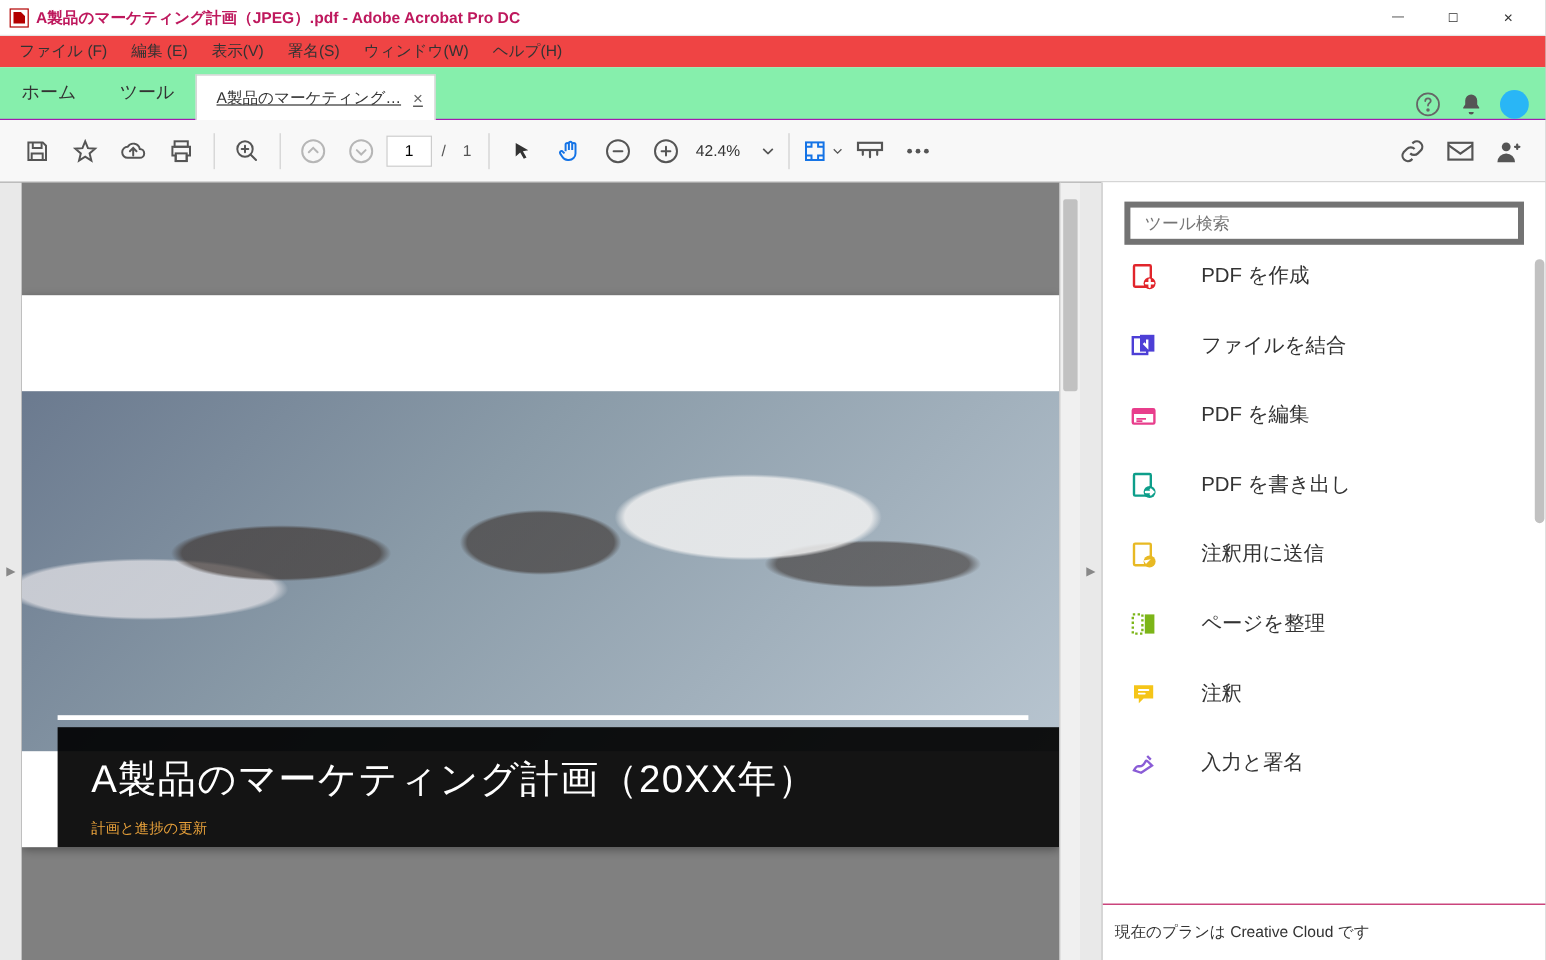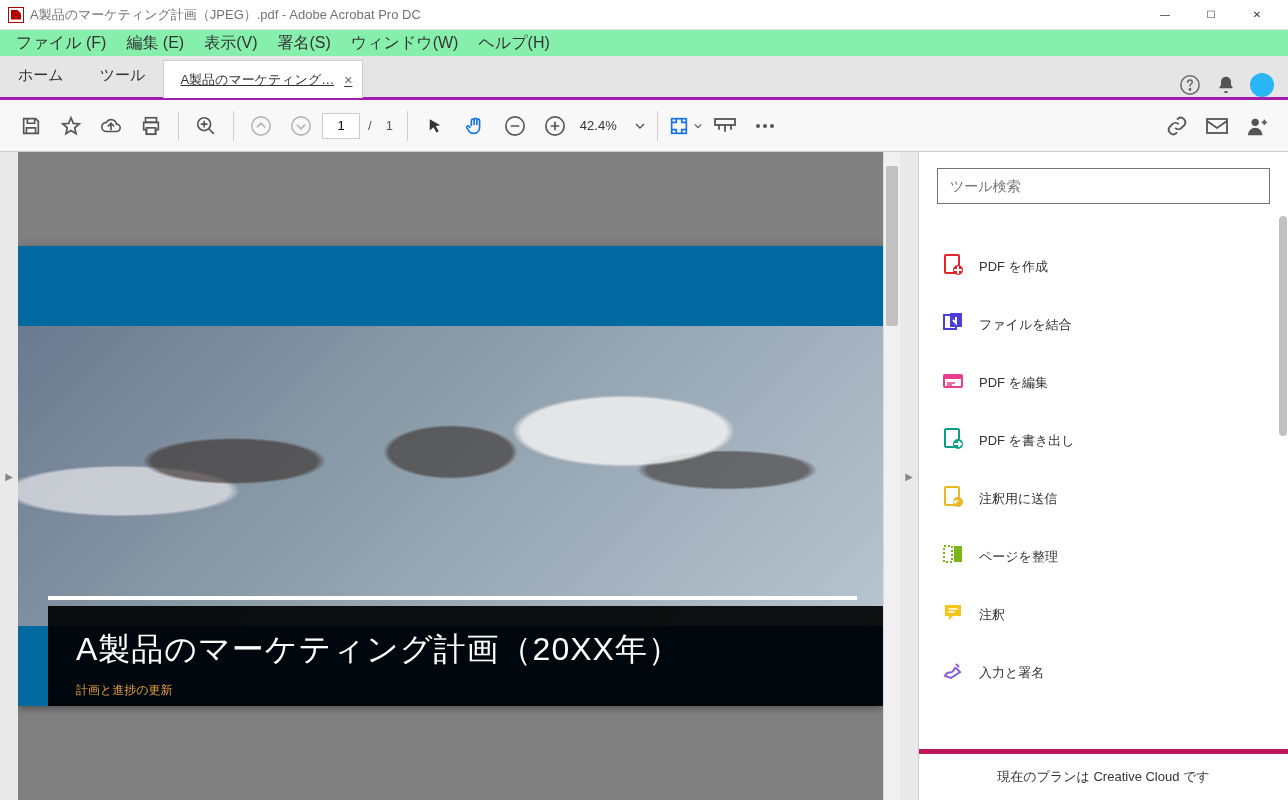--- a/index.html
+++ b/index.html
@@ -1,58 +1,58 @@
 <!DOCTYPE html>
 <html><head>
 <meta charset="utf-8">
 <style>
 * { box-sizing: border-box; margin: 0; padding: 0; }
 body { font-family: "Yu Gothic UI", "Meiryo", sans-serif; font-size: 13px; color: #333; background: #fff; width: 1288px; height: 800px; overflow: hidden; }
 .titlebar { height: 30px; display: flex; align-items: center; padding: 0 8px; background: #fff; border-bottom: 1px solid #e5e5e5; }
 .titlebar .app-icon { width: 16px; height: 16px; background: #fff; border: 1px solid #b30000; position: relative; margin-right: 6px; }
 .titlebar .app-icon::after { content: ""; position: absolute; inset: 2px; background: #b30000; clip-path: polygon(0 0, 60% 0, 100% 40%, 100% 100%, 0 100%); }
-.titlebar .title { flex: 1; font-size: 13px; color: #737373; }
+.titlebar .title { flex: 1; font-size: 13px; color: #be185d; font-weight: bold; }
 .titlebar .win-controls { display: flex; gap: 0; }
 .titlebar .win-btn { width: 46px; height: 30px; display: flex; align-items: center; justify-content: center; font-family: "Segoe MDL2 Assets", sans-serif; font-size: 10px; color: #333; cursor: pointer; }
-.menubar { height: 26px; display: flex; align-items: center; padding: 0 6px; background: #86efac; font-size: 16px; }
+.menubar { height: 26px; display: flex; align-items: center; padding: 0 6px; background: #ef4444; font-size: 13px; }
 .menubar .menu-item { padding: 3px 10px; cursor: pointer; }
-.tabbar { height: 44px; background: #e5e5e5; display: flex; align-items: flex-end; border-bottom: 3px solid #a21caf; position: relative; }
+.tabbar { height: 44px; background: #86efac; display: flex; align-items: flex-end; border-bottom: 1px solid #a21caf; position: relative; }
 .tabbar .nav-btn { padding: 0 18px; font-size: 15px; color: #333; height: 44px; display: flex; align-items: center; cursor: pointer; }
 .tabbar .doc-tab { height: 38px; background: #fff; border: 1px solid #ccc; border-bottom: none; display: flex; align-items: center; padding: 0 10px 0 16px; font-size: 13px; margin-bottom: -1px; max-width: 220px; text-decoration: underline; }
 .tabbar .doc-tab .tab-close { margin-left: 10px; font-size: 14px; color: #666; cursor: pointer; }
 .tabbar .right-icons { margin-left: auto; display: flex; align-items: center; gap: 12px; padding-right: 14px; }
 .tabbar .right-icons .ico { width: 24px; height: 24px; display: flex; align-items: center; justify-content: center; cursor: pointer; }
 .avatar { width: 24px; height: 24px; border-radius: 50%; background: #29b6f6; }
 .toolbar { height: 52px; background: #f8f8f8; border-bottom: 1px solid #ccc; display: flex; align-items: center; padding: 0 12px; gap: 2px; }
 .toolbar .tbtn { width: 38px; height: 38px; display: flex; align-items: center; justify-content: center; cursor: pointer; color: #555; }
 .toolbar .sep { width: 1px; height: 30px; background: #d0d0d0; margin: 0 6px; }
 .toolbar .page-input { width: 38px; height: 26px; text-align: center; border: 1px solid #ccc; background: #fff; font-size: 13px; }
 .toolbar .page-total { color: #555; margin: 0 6px; }
 .toolbar .zoom-val { font-size: 13px; color: #333; padding: 0 4px; display: flex; align-items: center; gap: 18px; cursor: pointer; }
 .toolbar .right-tools { margin-left: auto; display: flex; align-items: center; gap: 2px; }
 .workspace { display: flex; height: calc(800px - 30px - 26px - 44px - 52px); }
 .doc-area { flex: 1; background: #808080; position: relative; display: flex; overflow: hidden; }
 .doc-area .side-handle { width: 18px; background: #e9e9e9; display: flex; align-items: center; justify-content: center; cursor: pointer; color: #888; font-size: 10px; }
 .doc-area .canvas-wrap { flex: 1; overflow: auto; display: flex; align-items: center; justify-content: center; padding: 10px 0; }
-.page { width: 870px; height: 460px; background: #0369a1; box-shadow: 0 2px 8px rgba(0,0,0,0.4); position: relative; overflow: hidden; }
+.page { width: 870px; height: 460px; background: #ffffff; box-shadow: 0 2px 8px rgba(0,0,0,0.4); position: relative; overflow: hidden; }
 .page .photo { position: absolute; top: 80px; left: 0; right: 0; height: 300px; background: linear-gradient(135deg, #6b7a8f 0%, #8a9ba8 40%, #b8c5d0 100%); }
 .page .photo::before { content: ""; position: absolute; inset: 0; background: radial-gradient(ellipse at 25% 45%, rgba(60,50,45,0.65) 0 9%, transparent 10%), radial-gradient(ellipse at 50% 42%, rgba(55,45,40,0.6) 0 10%, transparent 11%), radial-gradient(ellipse at 70% 35%, rgba(240,240,240,0.85) 0 12%, transparent 13%), radial-gradient(ellipse at 82% 48%, rgba(50,40,35,0.55) 0 8%, transparent 9%), radial-gradient(ellipse at 12% 55%, rgba(220,220,225,0.8) 0 10%, transparent 11%); }
 .page .title-block { position: absolute; left: 30px; right: 0; bottom: -2px; top: 360px; background: rgba(0,0,0,0.92); padding: 22px 28px; }
 .page .title-block::before { content: ""; position: absolute; top: -10px; left: 0; right: 26px; height: 4px; background: #fff; }
 .page .doc-title { font-size: 32px; color: #fff; font-weight: 500; letter-spacing: 1px; }
 .page .doc-subtitle { font-size: 12px; color: #e8a13a; margin-top: 10px; }
 .vscroll { width: 17px; background: #f0f0f0; border-left: 1px solid #ddd; position: relative; }
 .vscroll .thumb { position: absolute; top: 14px; left: 2px; right: 2px; height: 160px; background: #c1c1c1; border-radius: 2px; }
 .right-panel { width: 370px; background: #fff; border-left: 1px solid #ccc; display: flex; flex-direction: column; position: relative; }
 .right-panel .search-wrap { padding: 16px 18px 8px; }
-.right-panel .search-input { width: 100%; height: 36px; border: 1px solid #737373; padding: 0 12px; font-size: 14px; color: #333; }
+.right-panel .search-input { width: 100%; height: 36px; border: 5px solid #737373; padding: 0 12px; font-size: 14px; color: #333; }
 .right-panel .tool-list { flex: 1; overflow-y: auto; padding: 6px 0; }
-.right-panel .tool-item { display: flex; align-items: flex-end; height: 58px; padding: 0 22px; cursor: pointer; font-size: 13px; color: #333; gap: 14px; }
+.right-panel .tool-item { display: flex; align-items: flex-start; height: 58px; padding: 0 22px; cursor: pointer; font-size: 17px; color: #333; gap: 36px; }
 .right-panel .tool-item .ticon { width: 24px; height: 24px; flex-shrink: 0; }
-.right-panel .footer { border-top: 5px solid #be185d; padding: 14px 10px; text-align: center; }
+.right-panel .footer { border-top: 1px solid #be185d; padding: 14px 10px; }
 .right-panel .footer .plan-text { font-size: 13px; color: #333; }
 .right-panel .footer .more-link { font-size: 12px; color: #1473e6; margin-top: 8px; cursor: pointer; display: block; }
 .right-panel .rp-scroll { position: absolute; right: 0; top: 64px; bottom: 80px; width: 10px; }
 .right-panel .rp-scroll .thumb { position: absolute; top: 0; left: 1px; right: 1px; height: 220px; background: #c1c1c1; border-radius: 4px; }
 svg { display: block; }
 .disabled { opacity: 0.4; }
 </style>
 </head>
 <body>
 

